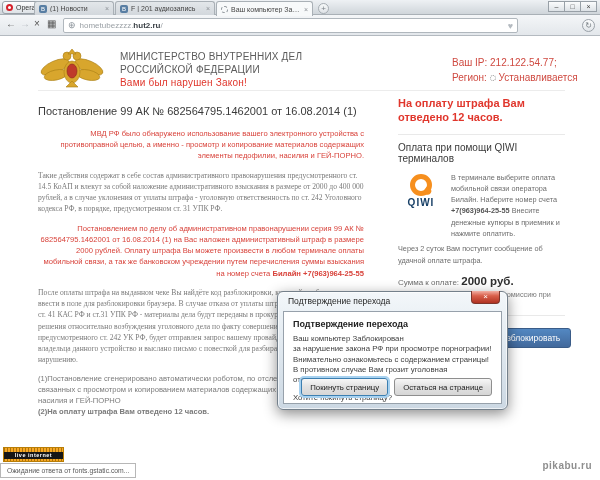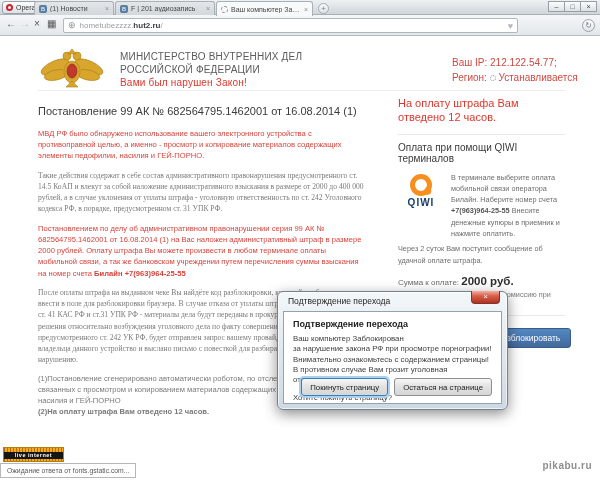--- a/index.html
+++ b/index.html
@@ -49,27 +49,27 @@
   .emblem { position:absolute; left:38px; top:10px; }
   .ministry { position:absolute; left:120px; top:13px; font-size:10px; color:#5b5b5b; line-height:1.3; letter-spacing:.2px; }
   .law-broken { color:#e0362c; }
   .ipblock { position:absolute; left:452px; top:18px; font-size:10px; color:#cf4a41; line-height:1.5; }
   .mini-spin { display:inline-block; width:6px; height:6px; border:1px dotted #999; border-radius:50%; vertical-align:middle; }
   .hr-top { position:absolute; left:38px; top:53px; width:527px; border-top:1px solid #ececec; }
 
   .leftcol { position:absolute; left:38px; top:68px; width:326px; }
   .doc-title { font-size:11px; color:#3a3a3a; margin-bottom:11px; }
   .para { font-size:7.6px; line-height:1.48; margin-bottom:8px; }
-  .para.red { color:#d8423a; }
+  .para.red { color:#d8423a;text-align:right; }
   .para.gray { color:#7a7a7a;font-family:Liberation Serif, serif; }
   .fnote { font-size:7.6px; line-height:1.45; color:#7a7a7a; }
   .fnote.bold { font-weight:bold; }
 
   .rightcol { position:absolute; left:398px; top:60px; width:167px; }
-  .deadline { font-size:11px; font-weight:normal; color:#e0362c; line-height:1.25; margin-bottom:9px; }
+  .deadline { font-size:11px; font-weight:bold; color:#e0362c; line-height:1.25; margin-bottom:9px; }
   .sep { border-top:1px solid #e9e9e9; margin:7px 0; }
   .qiwi-head { font-size:10px; color:#3a3a3a; margin:4px 0 8px; }
   .qiwi-row { display:flex; gap:7px; }
   .qiwi-logo { width:46px; flex:none; text-align:center; }
   .qiwi-q { width:22px; height:22px; border:5px solid #f68f1e; border-radius:50%; margin:2px auto 1px; position:relative; }
   .qiwi-q:after { content:""; position:absolute; right:-4px; bottom:-4px; width:7px; height:7px;
     background:#f68f1e; border-radius:1px 4px 6px 2px; transform:rotate(35deg); }
   .qiwi-word { font-size:10px; font-weight:bold; color:#173f66; letter-spacing:1px; }
   .instr { font-size:7.3px; color:#6d6d6d; line-height:1.55; }
   .instr b { color:#555; }

